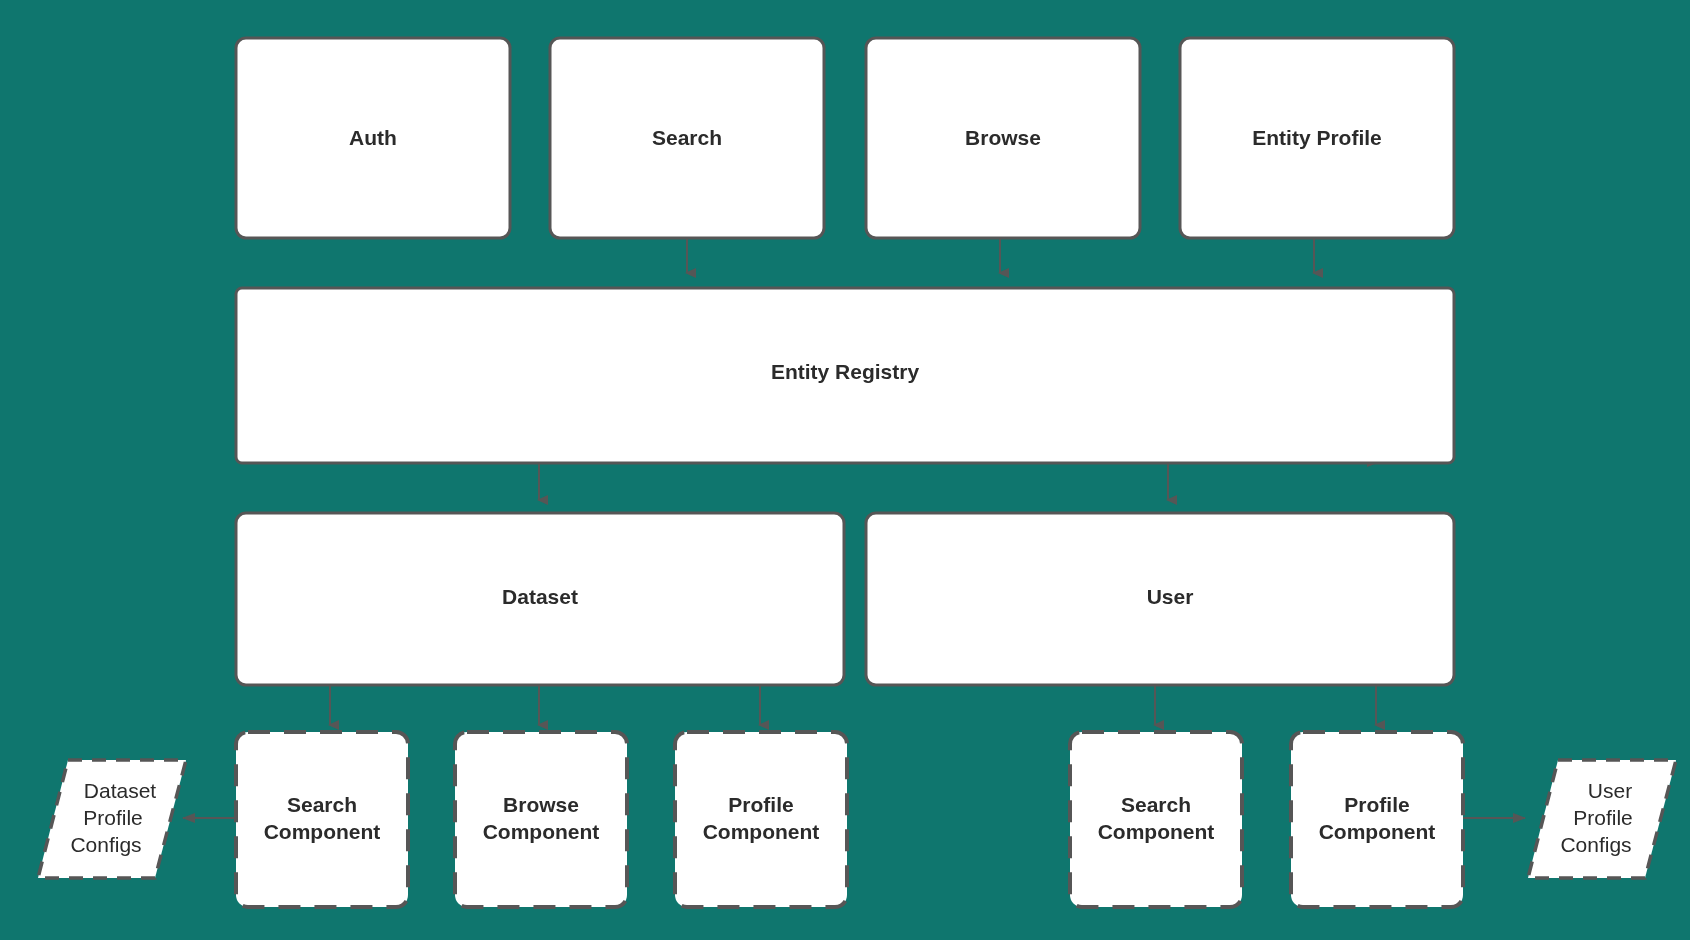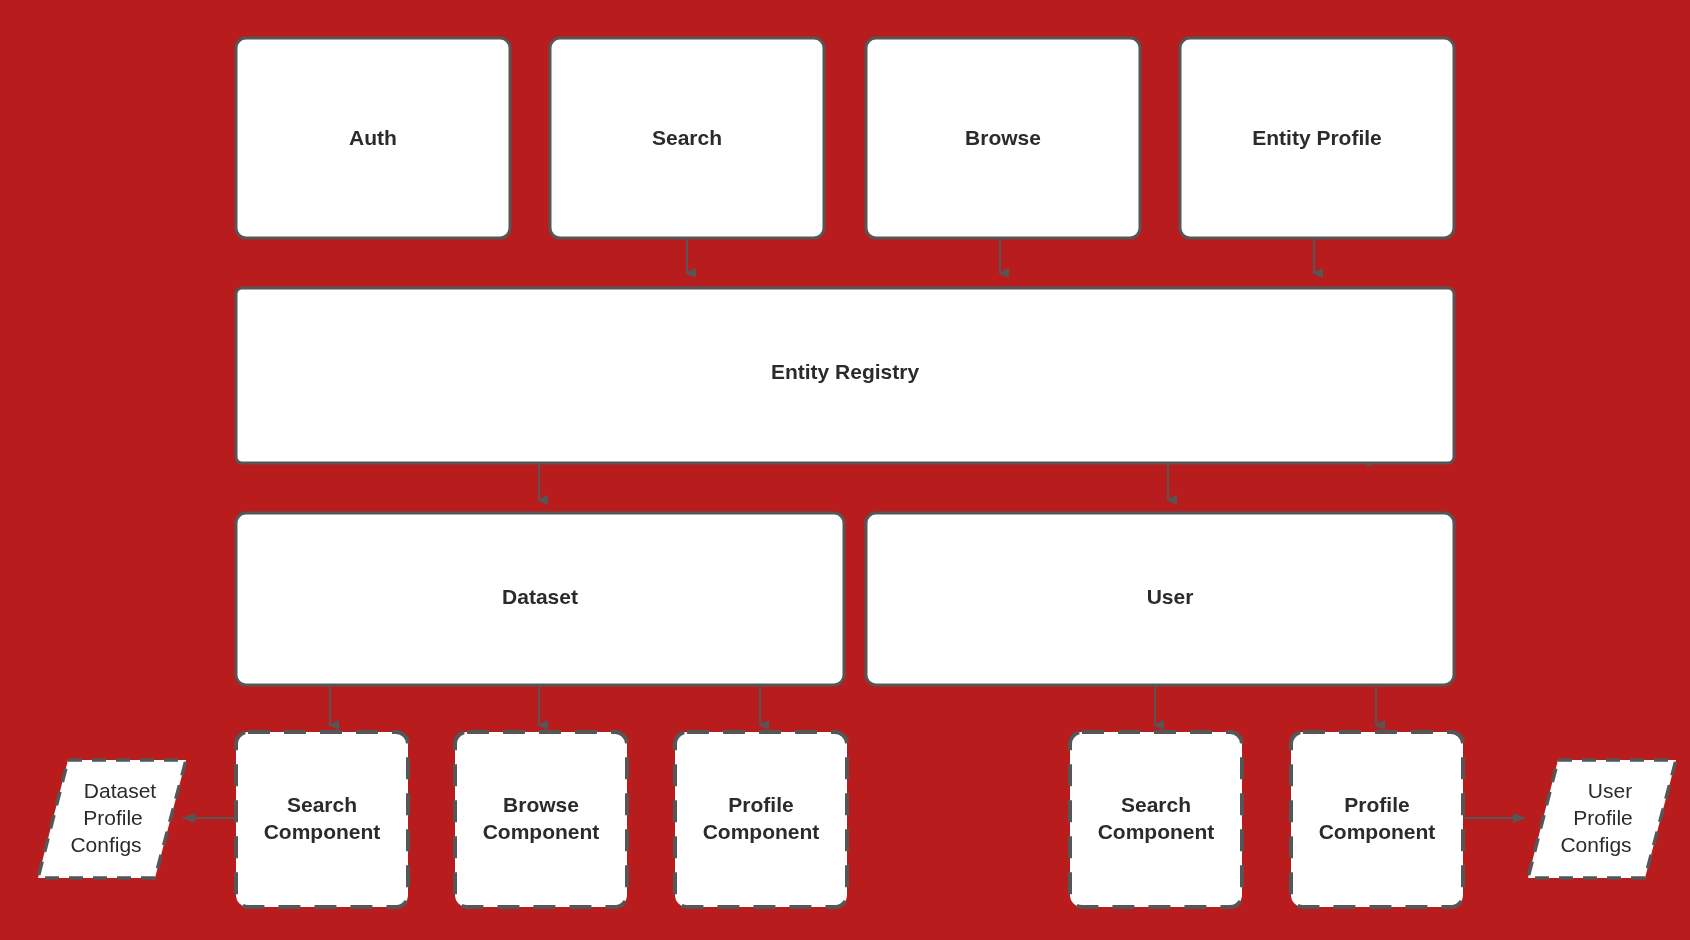--- a/index.html
+++ b/index.html
@@ -10,21 +10,21 @@
   body {
     width: 1690px;
     height: 940px;
     overflow: hidden;
     font-family: "Liberation Sans", sans-serif;
   }
   #diagram-root {
     position: relative;
     width: 1690px;
     height: 940px;
-    background: #b91c1c;
+    background: #0f766e;
     text-decoration: underline;
   }
   svg#diagram-canvas {
     display: block;
     width: 1690px;
     height: 940px;
   }
   .node-shape {
     fill: #ffffff;
     stroke: #565656;

